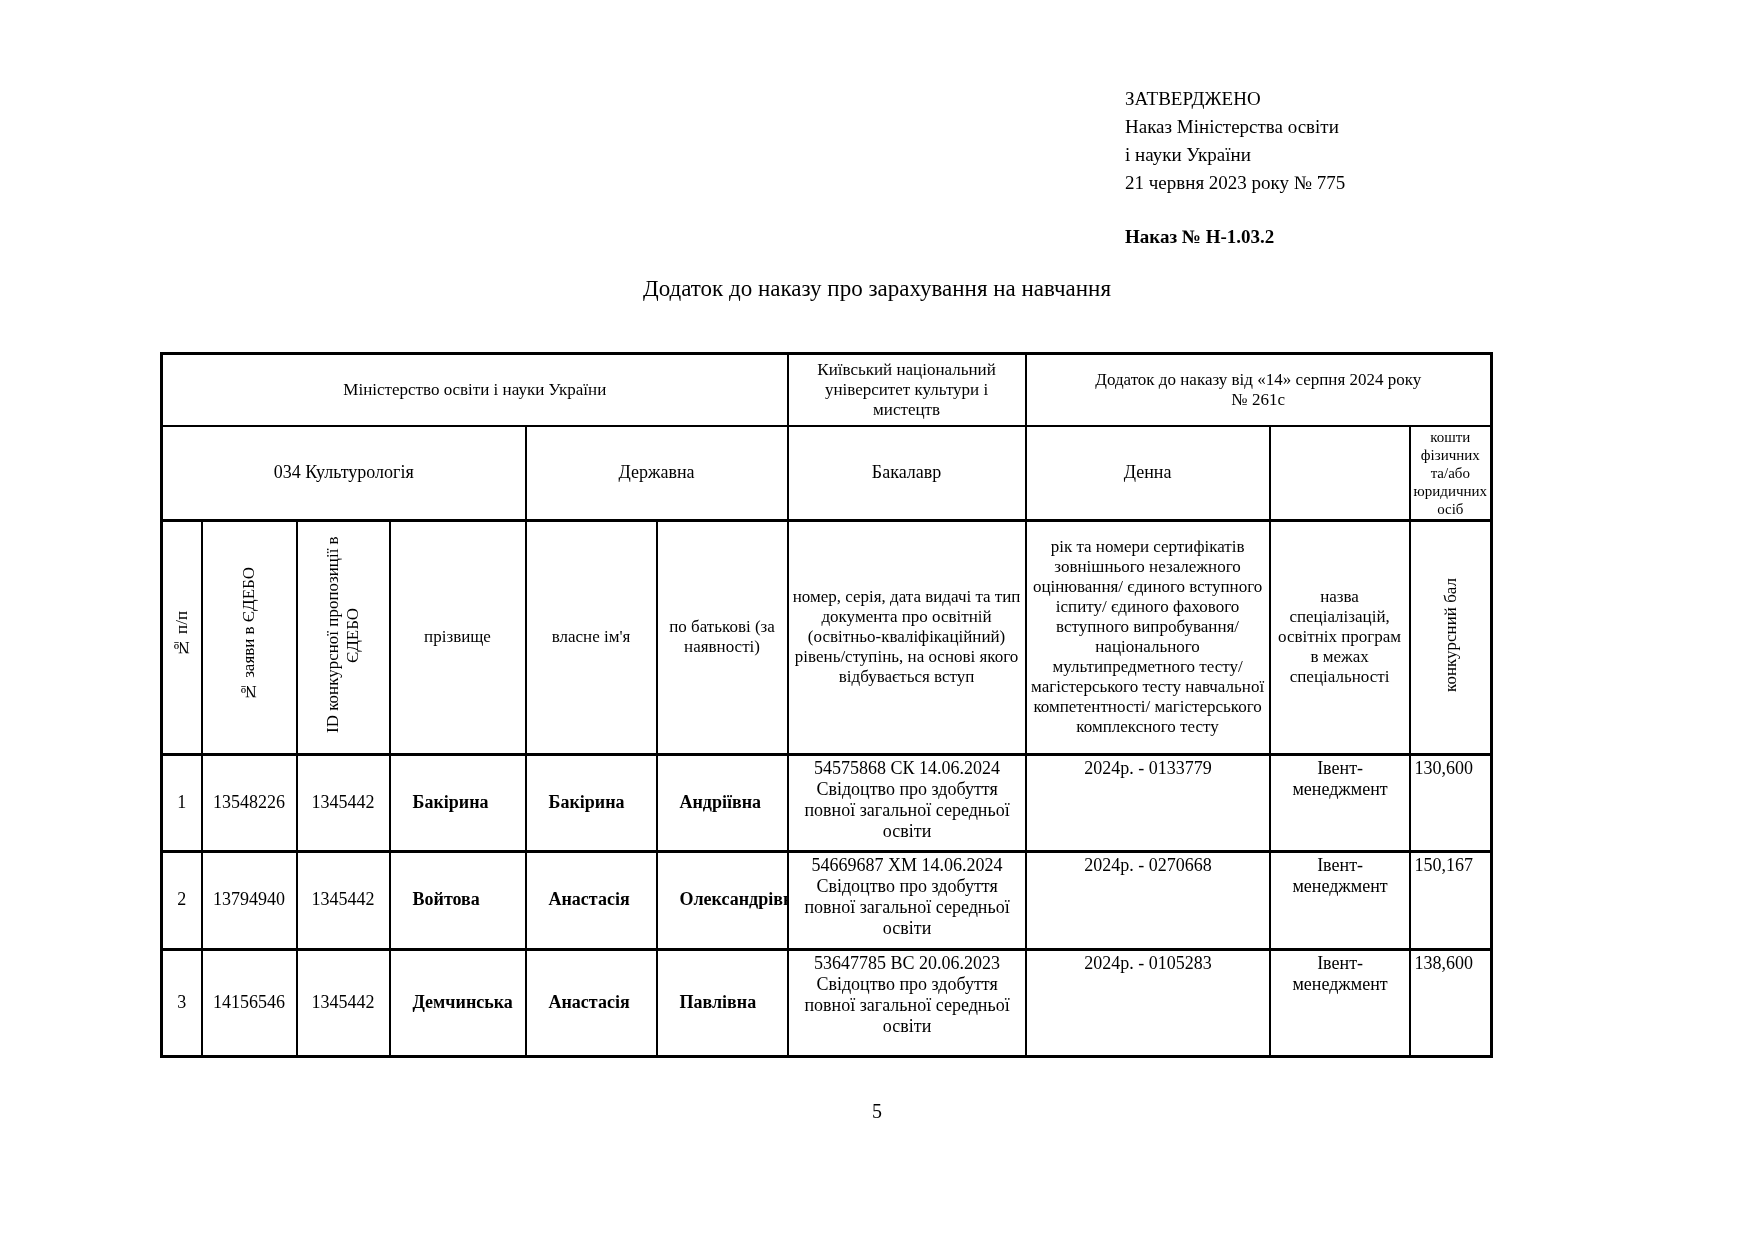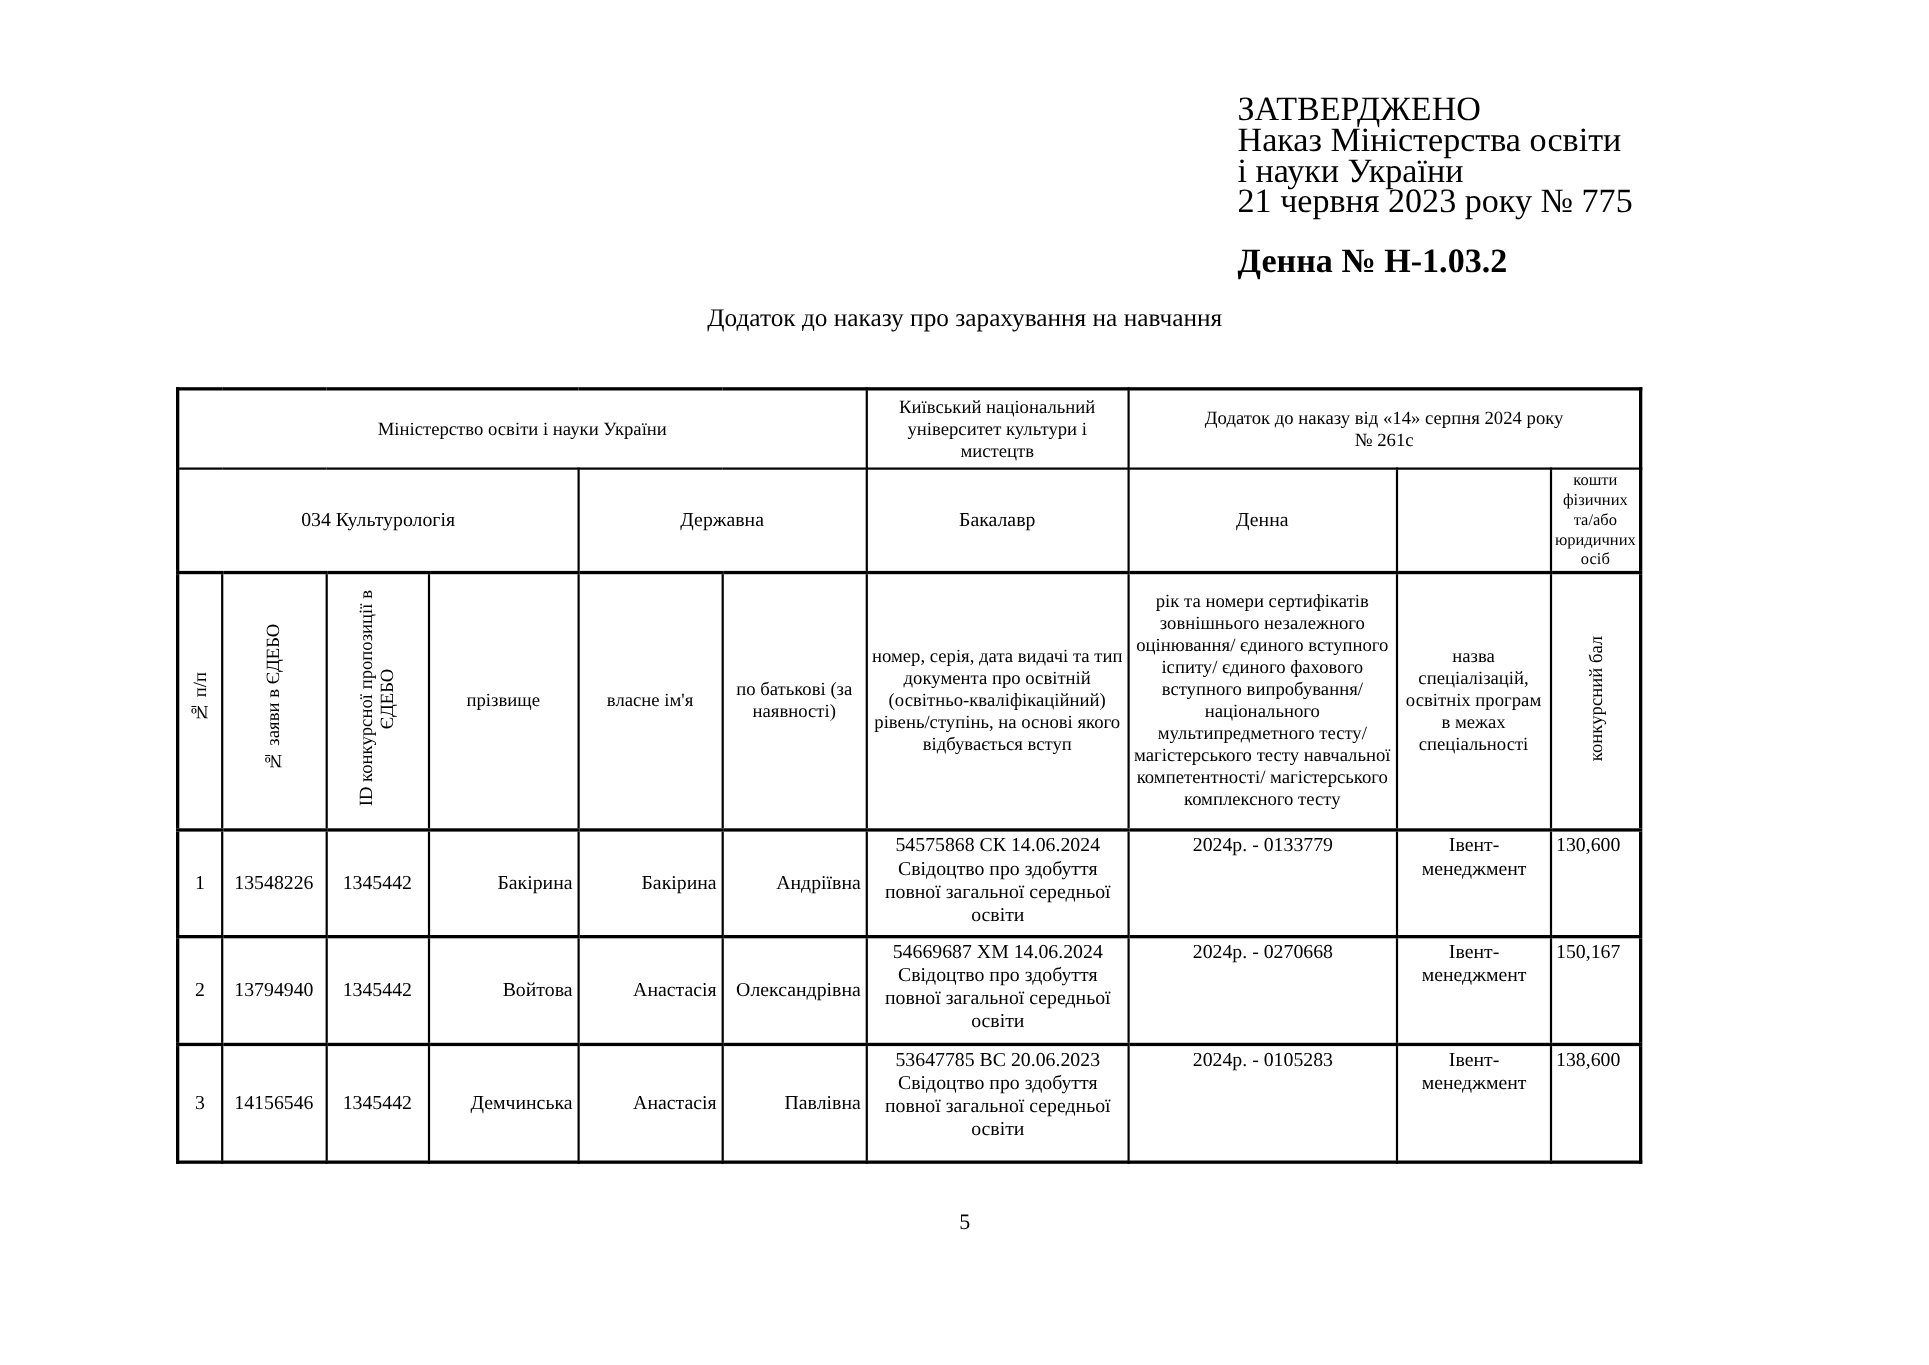--- a/index.html
+++ b/index.html
@@ -9,21 +9,21 @@
     height: 1241px;
     margin: 0 auto;
     background: #ffffff;
     color: #000000;
     font-family: "Liberation Serif", "DejaVu Serif", serif;
   }
   .approval {
     position: absolute;
     left: 1125px;
     top: 85px;
-    font-size: 31px;
+    font-size: 19px;
     line-height: 28px;
     white-space: nowrap;
   }
   .approval .form-line {
     margin-top: 26px;
     font-weight: bold;
   }
   .doc-title {
     position: absolute;
     top: 276px;
@@ -62,21 +62,21 @@
     display: inline-block;
     writing-mode: vertical-rl;
     transform: rotate(180deg);
     max-height: 222px;
     line-height: 1.15;
   }
   tr.data-row td { border-top-width: 3px; }
   tr.data-row-1 { height: 97px; }
   tr.data-row-2 { height: 98px; }
   tr.data-row-3 { height: 107px; }
-  td.cell-left { text-align: right; padding-left: 6px; }
+  td.cell-left { text-align: left; padding-left: 22px; font-weight: bold; }
   td.cell-top-left { text-align: center; vertical-align: top; padding-left: 5px; }
   td.cell-top-right { text-align: center; vertical-align: top; padding-right: 18px; }
   .block-line { display: block; }
   .page-number {
     position: absolute;
     top: 1100px;
     left: 0;
     width: 100%;
     text-align: center;
     font-size: 20px;
@@ -85,21 +85,21 @@
 </head>
 <body>
 
 <div class="page">
 
   <div class="approval">
     <span class="block-line">ЗАТВЕРДЖЕНО</span>
     <span class="block-line">Наказ Міністерства освіти</span>
     <span class="block-line">і науки України</span>
     <span class="block-line">21 червня 2023 року № 775</span>
-    <span class="block-line form-line">Денна № Н-1.03.2</span>
+    <span class="block-line form-line">Наказ № Н-1.03.2</span>
   </div>
 
   <div class="doc-title">Додаток до наказу про зарахування на навчання</div>
 
   <table class="enroll-table">
     <colgroup>
       <col style="width:40px">
         <col style="width:95px">
         <col style="width:93px">
       <col style="width:136px">

